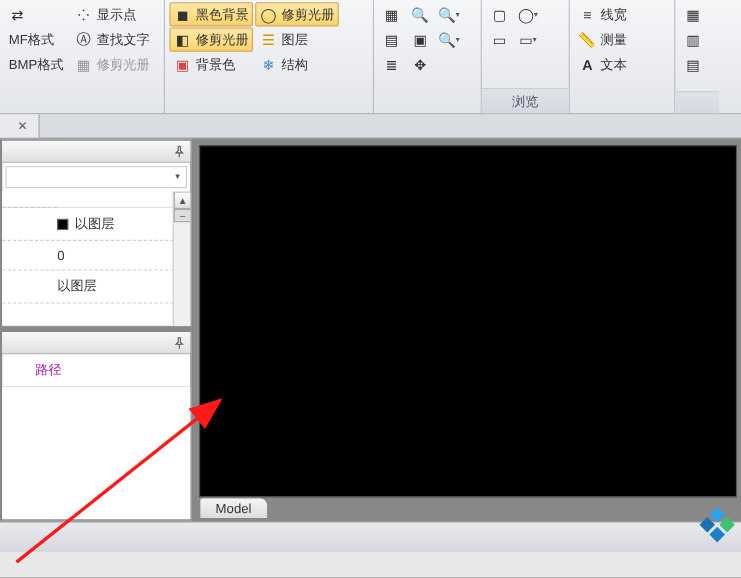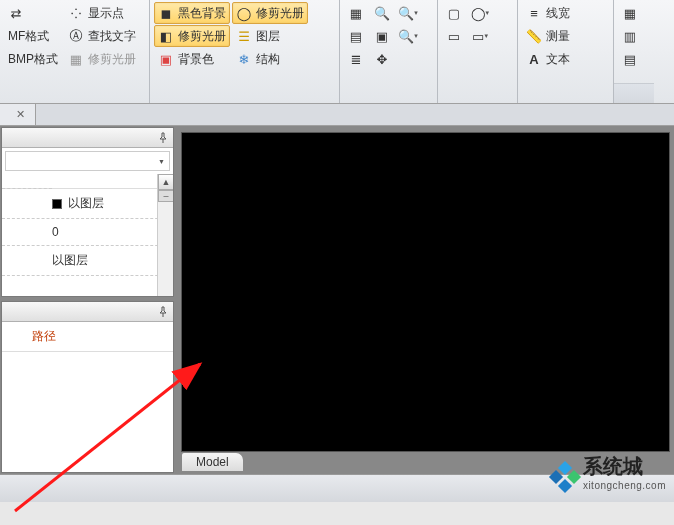--- a/index.html
+++ b/index.html
@@ -27,21 +27,21 @@
 .pin { width: 12px; height: 12px; cursor: pointer; }
 .dropdown-bar { height: 20px; border: 1px solid #ccc; margin: 3px; display: flex; align-items: center; justify-content: flex-end; padding: 0 4px; background: #fff; }
 .grid-body { flex: 1; background: #fff; position: relative; overflow: hidden; }
 .scroll-v { position: absolute; right: 0; top: 0; bottom: 0; width: 16px; background: #f0f0f0; border-left: 1px solid #ccc; }
 .scroll-btn { width: 16px; height: 16px; background: linear-gradient(#fff,#ddd); border: 1px solid #aaa; display: flex; align-items: center; justify-content: center; font-size: 9px; color: #555; cursor: pointer; }
 .grid-row { border-bottom: 1px dashed #ccc; padding: 6px 8px 6px 50px; color: #333; display: flex; align-items: center; gap: 6px; }
 .grid-row.first { border-top: 1px solid #ddd; }
 .swatch { width: 10px; height: 10px; background: #000; border: 1px solid #666; }
 .sep-dash { height: 1px; border-bottom: 1px dashed #ccc; width: 50px; position: absolute; left: 0; }
 
-.panel2-head { padding: 6px 0 6px 30px; border-bottom: 1px solid #ddd; color: #c2410c; }
+.panel2-head { padding: 6px 0 6px 30px; border-bottom: 1px solid #ddd; color: #a21caf; }
 
 .canvas-area { flex: 1; background: #888; position: relative; }
 .canvas { position: absolute; left: 6px; top: 6px; right: 4px; bottom: 22px; background: #000; border: 1px solid #555; }
 .model-tab { position: absolute; left: 6px; bottom: 2px; height: 20px; }
 .mtab { display: inline-block; background: linear-gradient(#f5f5f5,#dcdcdc); border: 1px solid #888; border-bottom: none; padding: 2px 14px; border-radius: 3px 8px 0 0; color: #333; cursor: pointer; }
 
 .statusbar { height: 28px; background: linear-gradient(#e8eaee,#d5d8dd); border-top: 1px solid #999; }
 
 .arrow { position: absolute; left: 10px; top: 230px; width: 200px; height: 160px; pointer-events: none; z-index: 50; }
 
@@ -168,20 +168,21 @@
       </div>
       <div class="col">
         <div class="btn icon-only">
             <span class="ico">◯<span class="tri">▾</span></span>
           </div>
         <div class="btn icon-only">
             <span class="ico">▭<span class="tri">▾</span></span>
           </div>
       </div>
     </div>
+    <div class="ribbon-group-title">浏览</div>
   </div>
 
   <div class="ribbon-group" style="width:96px">
     <div class="ribbon-group-body">
       <div class="col">
         <div class="btn">
             <span class="ico">≡</span>
             <span>线宽</span>
           </div>
         <div class="btn">
@@ -283,17 +284,13 @@
 
 <div class="statusbar"></div>
 
 <div class="watermark">
   <div class="wm-logo">
     <div class="wm-diamond" style="left:9px;top:0;background:#2aa3e8"></div>
     <div class="wm-diamond" style="left:0;top:9px;background:#1b6fb5"></div>
     <div class="wm-diamond" style="left:18px;top:9px;background:#3bc46f"></div>
     <div class="wm-diamond" style="left:9px;top:18px;background:#1e7fc9"></div>
   </div>
-  <div class="wm-text">
-    <span class="wm-cn">系统城</span>
-    <span class="wm-en">xitongcheng.com</span>
-  </div>
 </div>
 
 </body></html>

